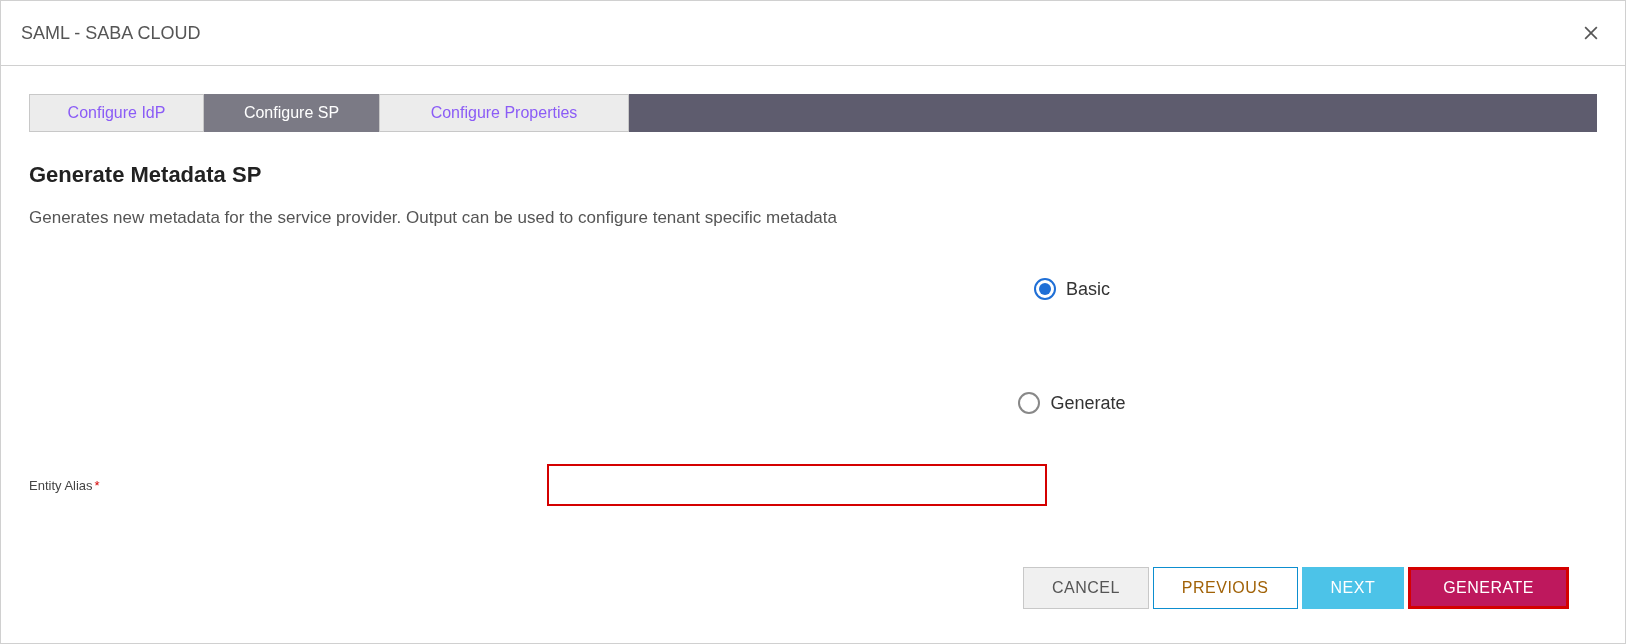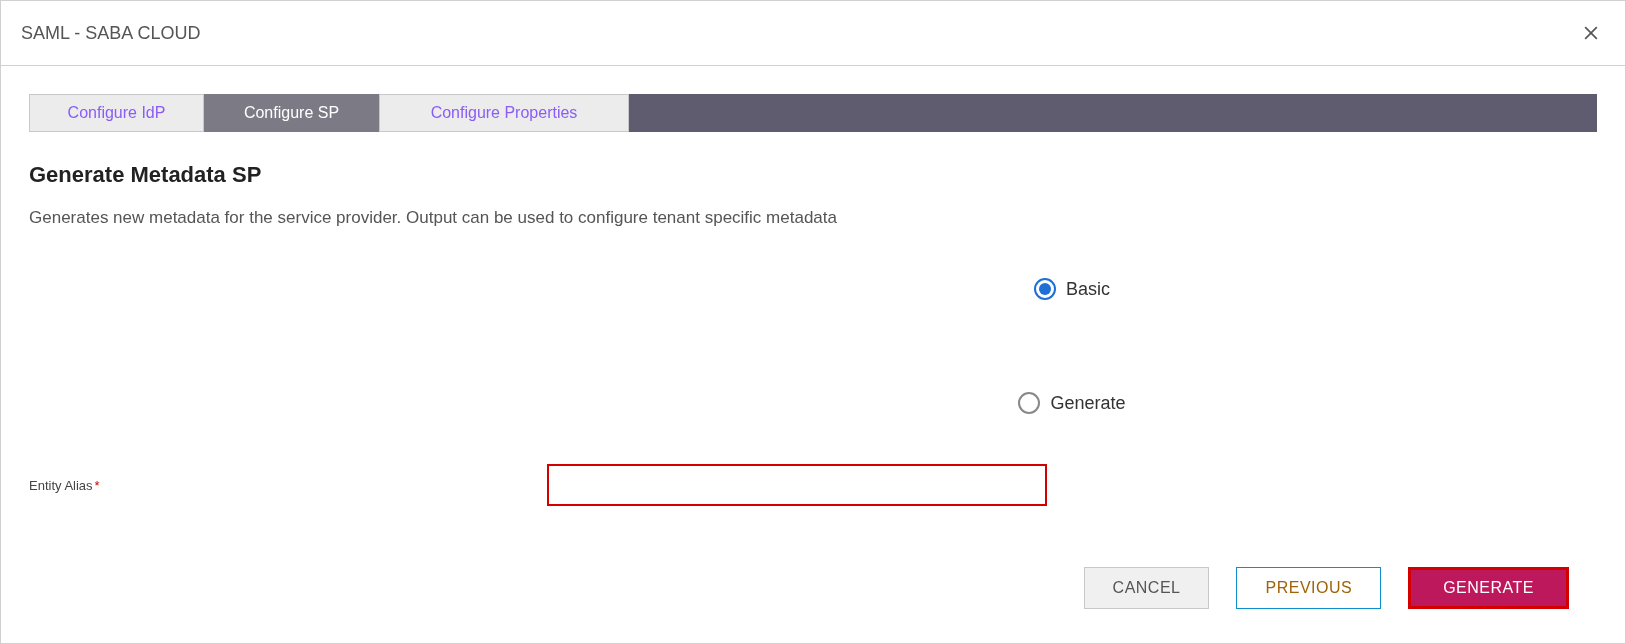--- a/index.html
+++ b/index.html
@@ -152,21 +152,21 @@
       border: 2px solid #d40000;
       padding: 4px 8px;
       font-size: 16px;
       outline: none;
       background: #fff;
     }
     .footer {
       margin-top: auto;
       display: flex;
       justify-content: flex-end;
-      gap: 27px;
+      gap: 4px;
       padding: 20px 28px 34px 28px;
     }
     .btn {
       height: 42px;
       padding: 0 28px;
       font-size: 16px;
       font-weight: 400;
       cursor: pointer;
       display: flex;
       align-items: center;
@@ -236,16 +236,17 @@
     <div class="form-row">
       <div class="form-label">
         <span>Entity Alias</span><span class="required-star">*</span>
       </div>
       <input type="text" class="entity-input" value="" style="">
     </div>
 
     <div class="footer">
       <button class="btn btn-cancel">CANCEL</button>
       <button class="btn btn-previous">PREVIOUS</button>
+      <button class="btn btn-next">NEXT</button>
       <button class="btn btn-generate">GENERATE</button>
     </div>
   </div>
 </div>
 
 </body></html>

